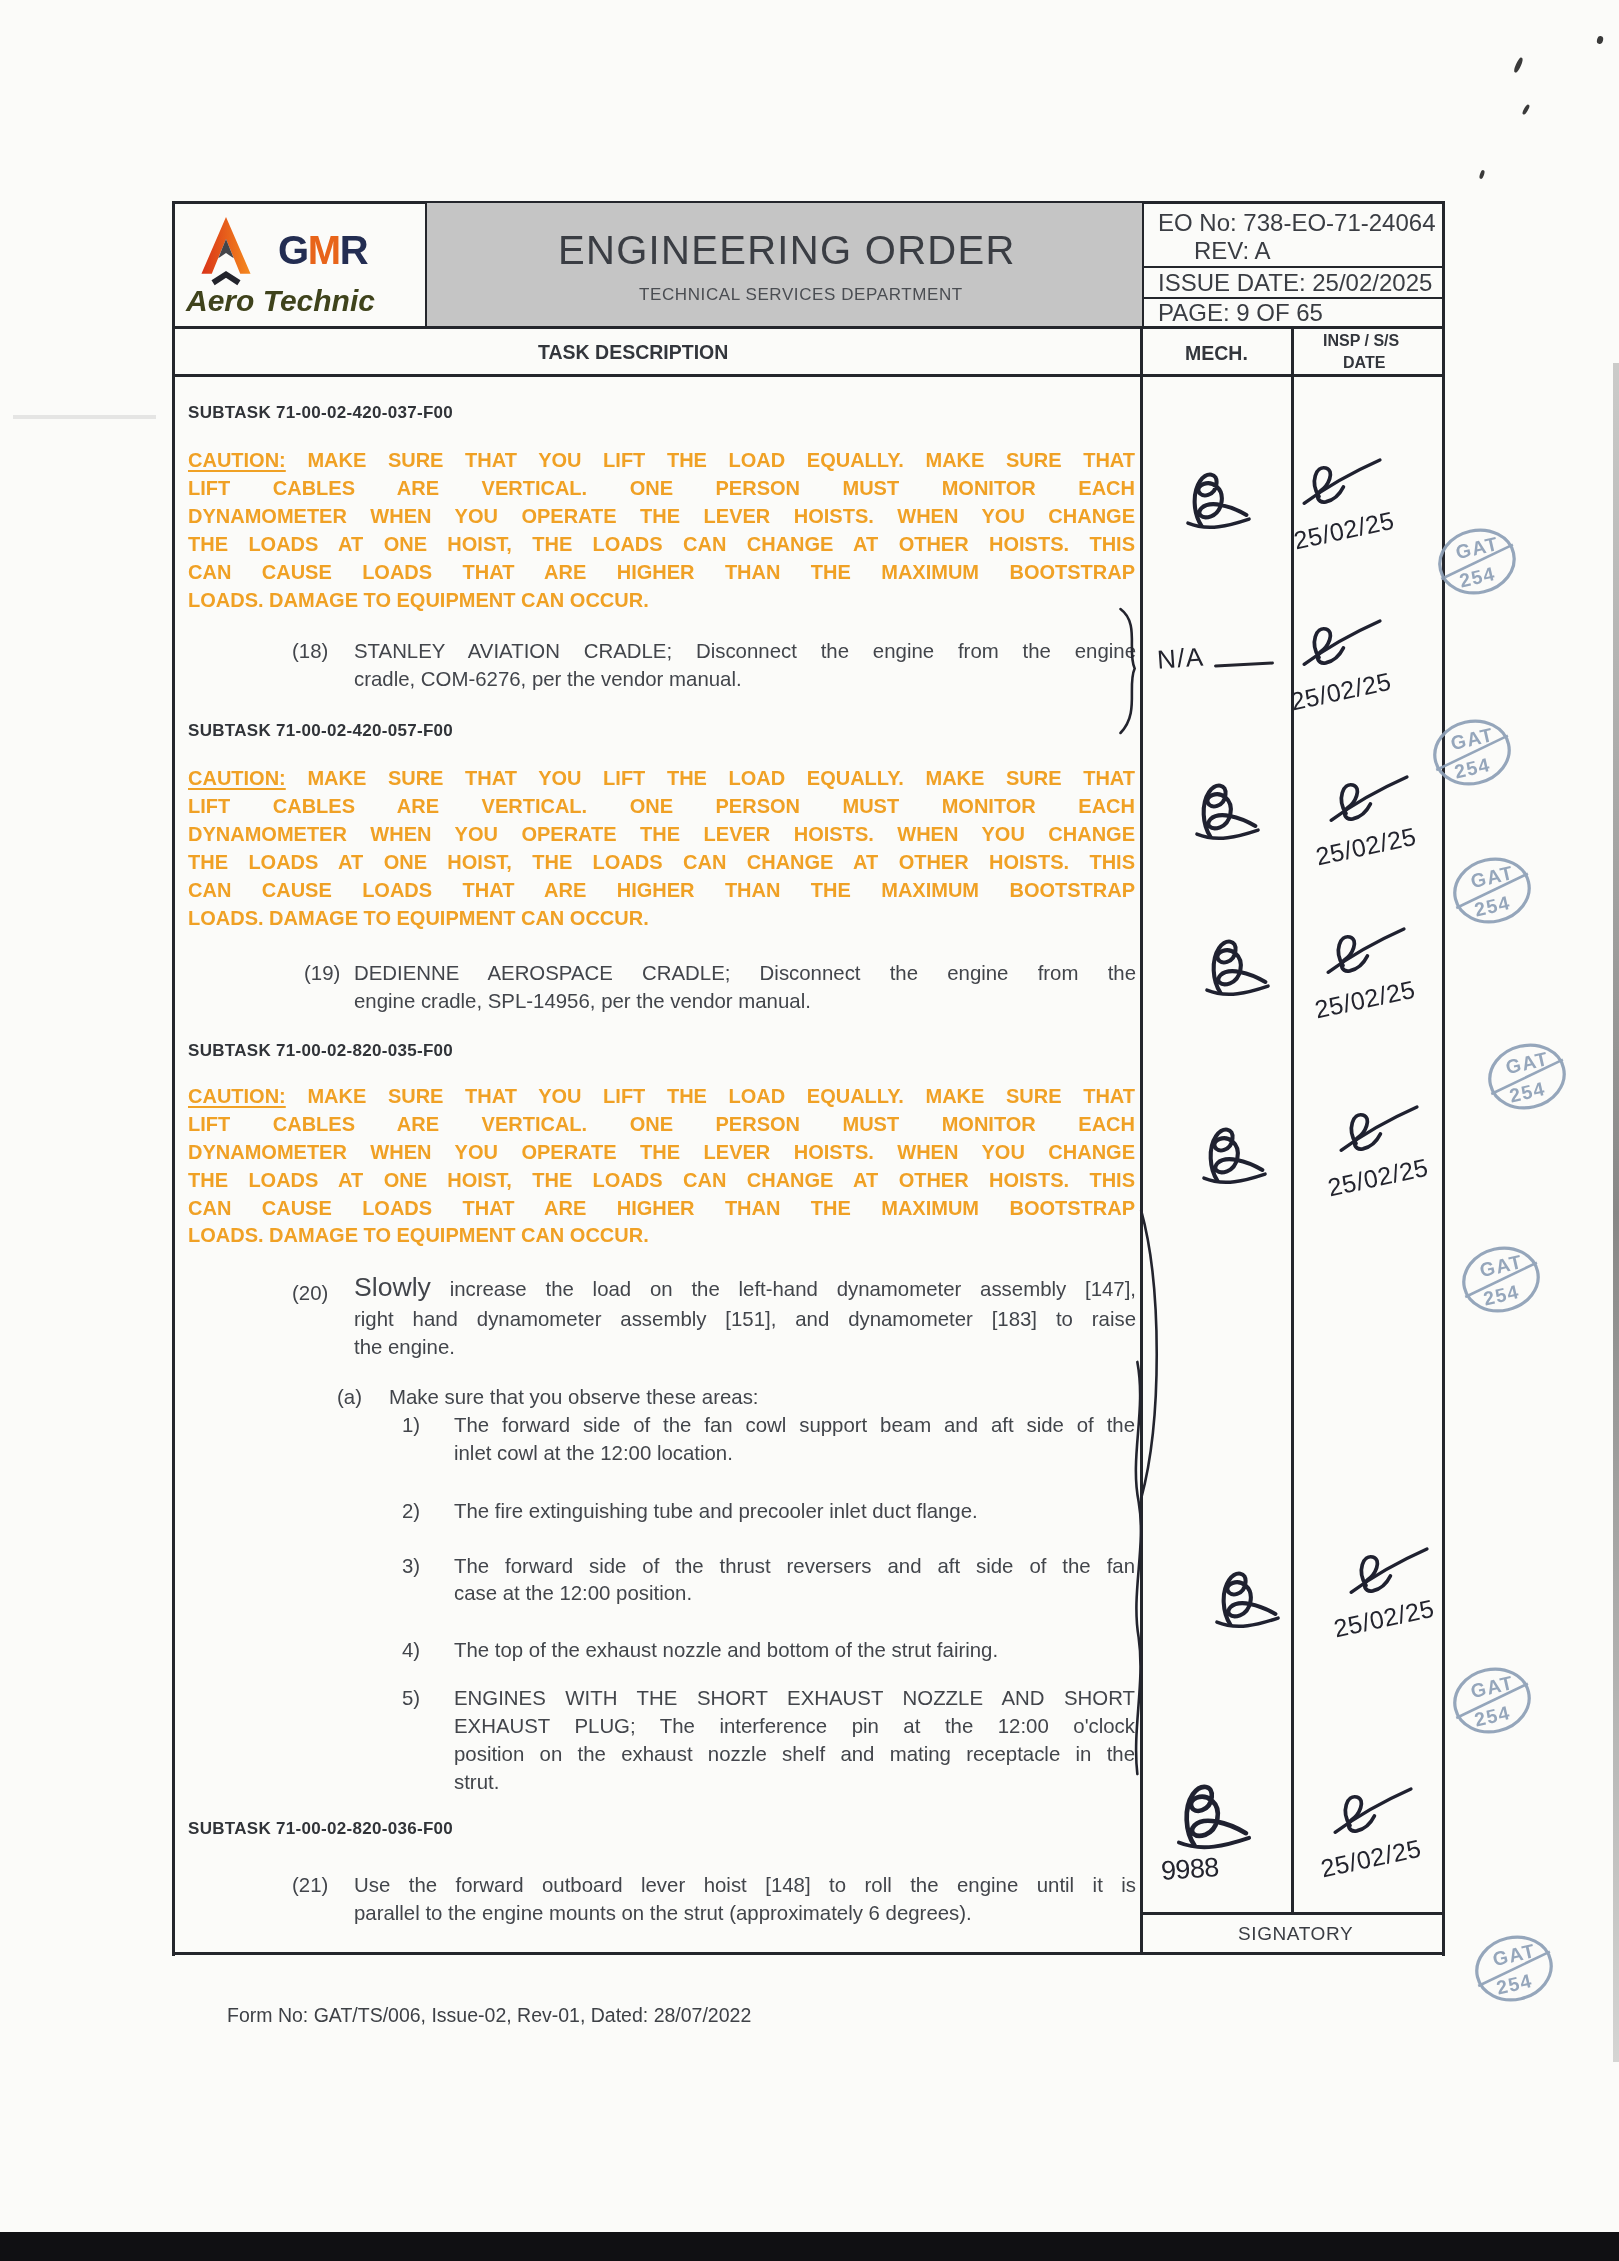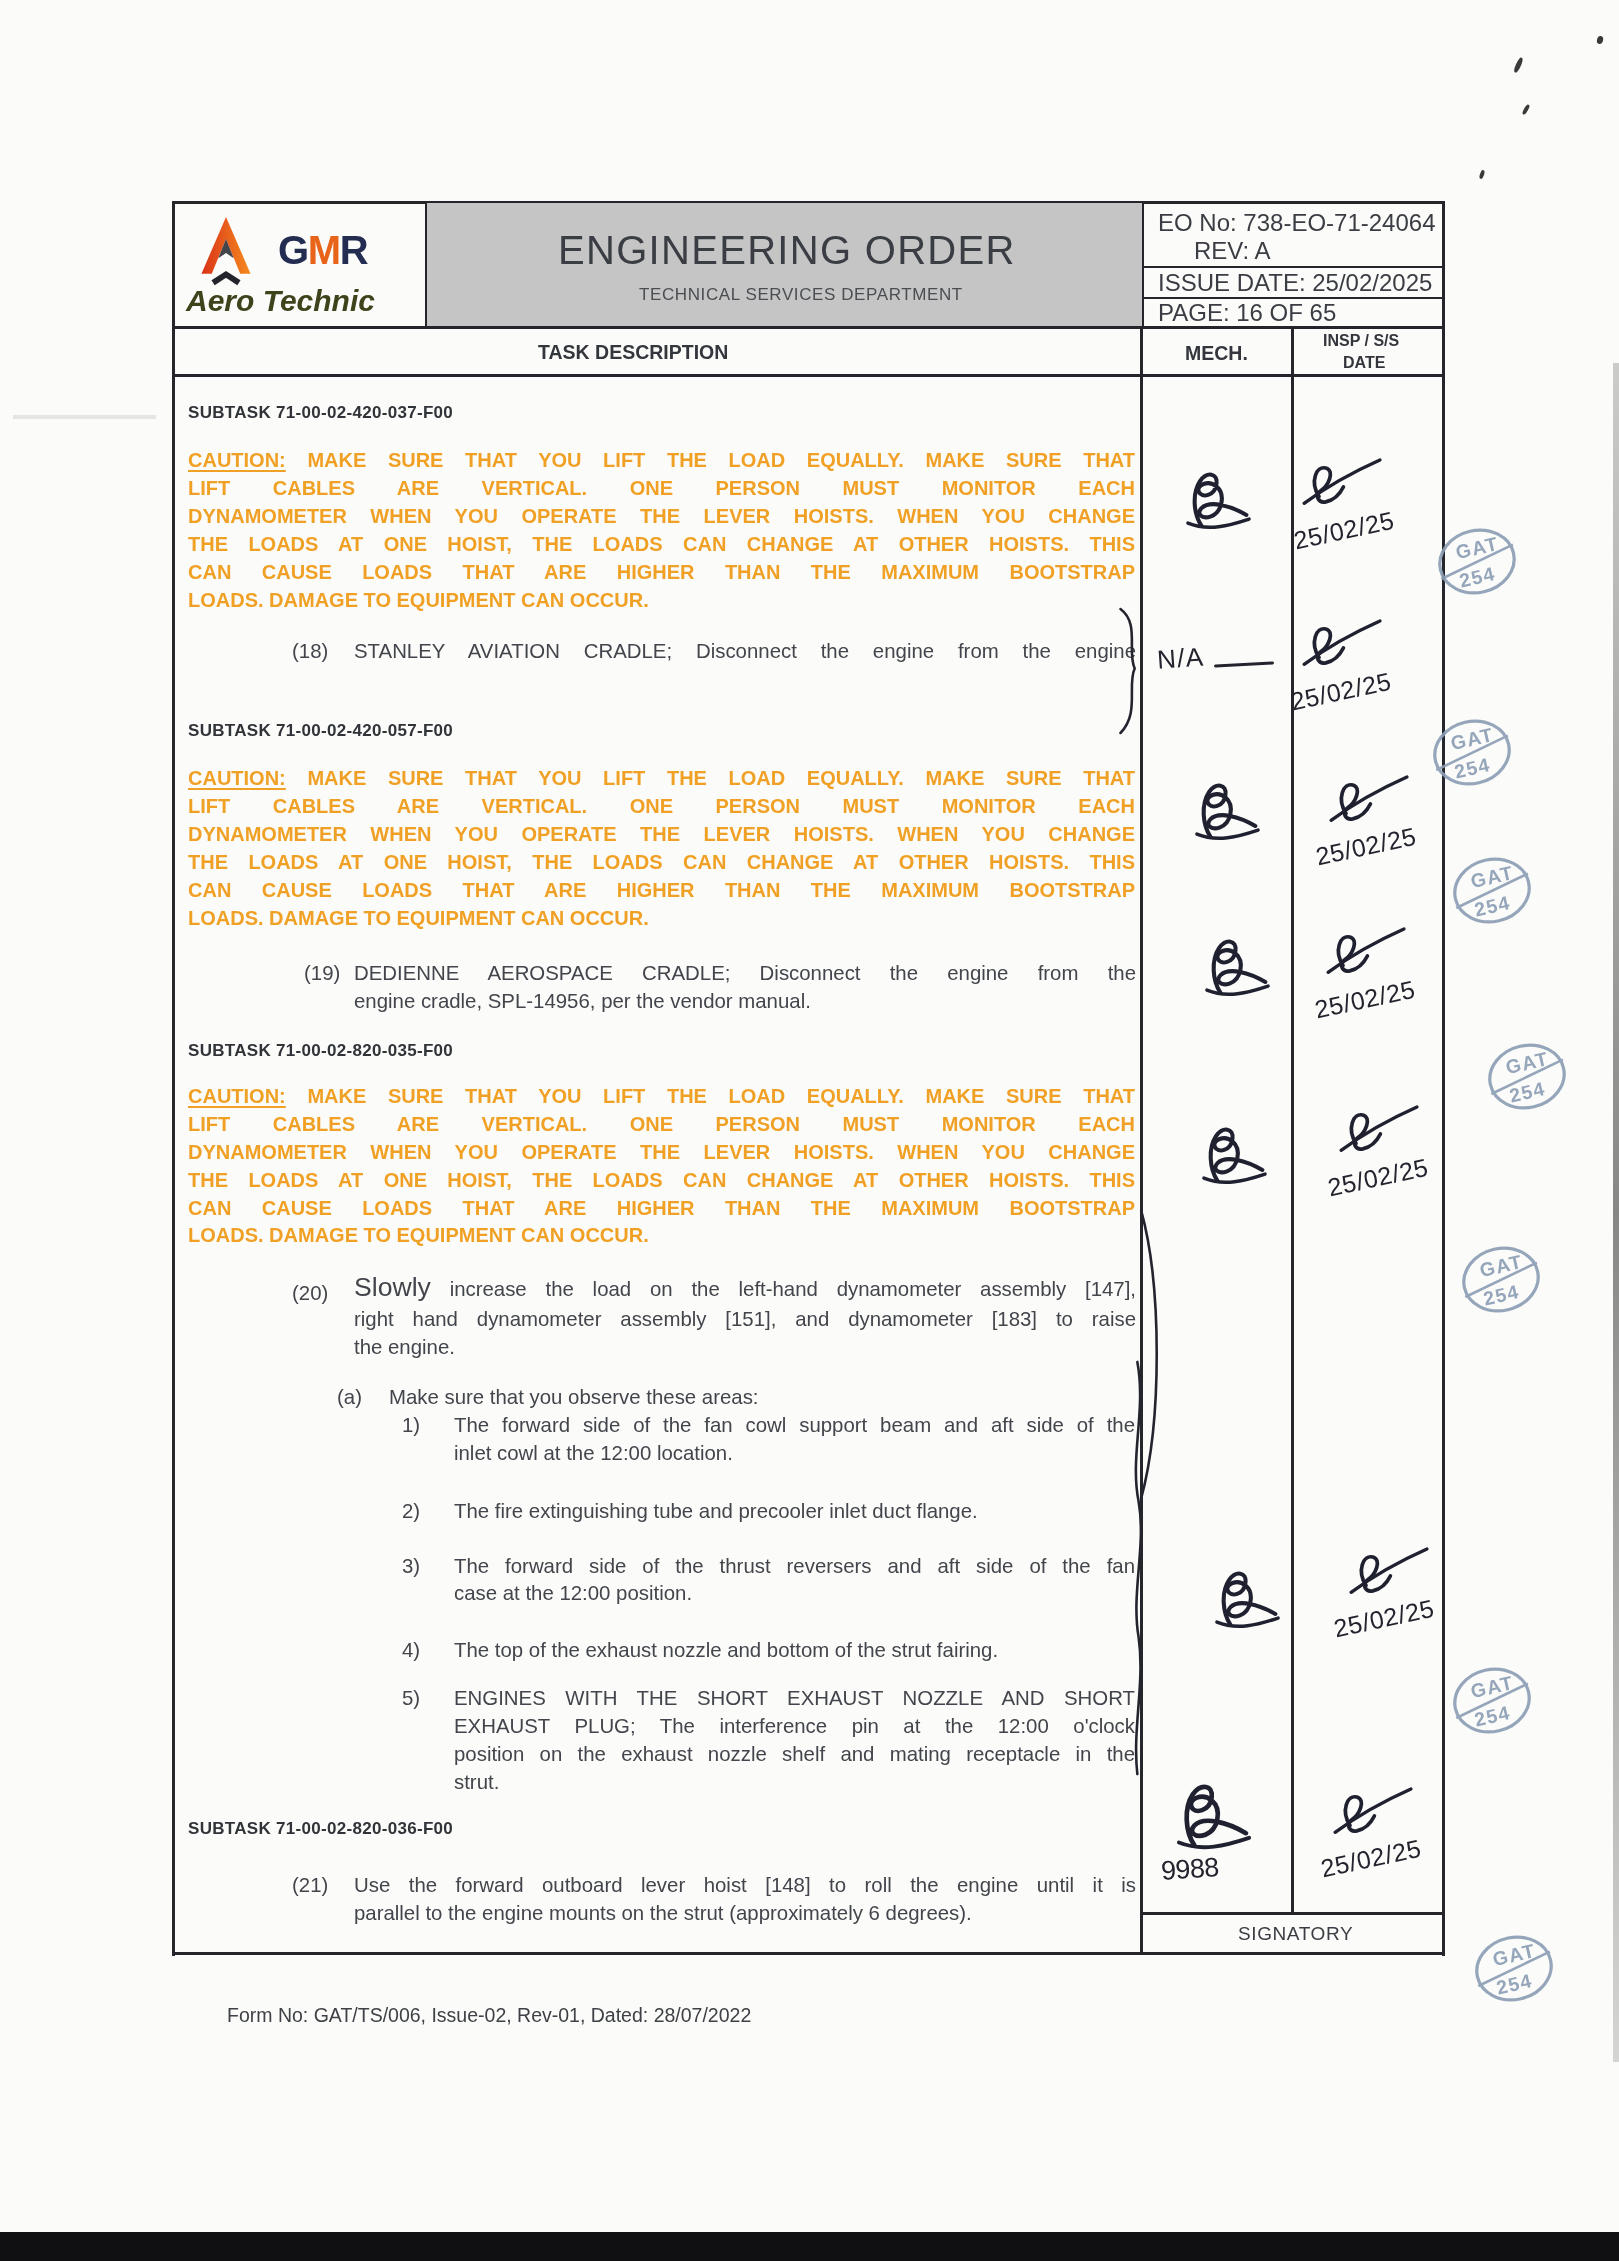--- a/index.html
+++ b/index.html
@@ -71,39 +71,40 @@
   <div class="abs" style="left:278px;top:228px;font-size:40px;font-weight:bold;letter-spacing:-1.3px;white-space:nowrap;">
     <span style="color:#232d52;">G</span><span style="color:#e8641a;">M</span><span style="color:#232d52;">R</span>
   </div>
   <div class="abs" style="left:186px;top:284px;font-size:30px;font-weight:bold;font-style:italic;color:#3f431c;white-space:nowrap;">Aero Technic</div>
 
   <div class="abs title" style="left:558px;top:228px;">ENGINEERING ORDER</div>
   <div class="abs subtitle" style="left:639px;top:285px;">TECHNICAL SERVICES DEPARTMENT</div>
   <div class="abs eotext" style="left:1158px;top:209px;">EO No: 738-EO-71-24064</div>
   <div class="abs eotext" style="left:1158px;top:237px;margin-left:36px;">REV: A</div>
   <div class="abs eotext" style="left:1158px;top:269px;">ISSUE DATE: 25/02/2025</div>
-  <div class="abs eotext" style="left:1158px;top:299px;">PAGE: 16 OF 65</div>
+  <div class="abs eotext" style="left:1158px;top:299px;">PAGE: 9 OF 65</div>
 
   <div class="abs colhead" style="left:538px;top:341px;">TASK DESCRIPTION</div>
   <div class="abs colhead" style="left:1185px;top:342px;">MECH.</div>
   <div class="abs colhead2" style="left:1323px;top:332px;">INSP / S/S</div>
   <div class="abs colhead2" style="left:1343px;top:354px;">DATE</div>
   <div class="abs signatory" style="left:1238px;top:1923px;">SIGNATORY</div>
 
   <div class="abs subtask" style="left:188px;top:403px;">SUBTASK 71-00-02-420-037-F00</div>
 
   <div class="abs cl jl" style="left:188px;top:446px;width:947px;"><span class="lab">CAUTION:</span> <span>MAKE SURE THAT YOU LIFT THE LOAD EQUALLY. MAKE SURE THAT</span></div>
   <div class="abs cl jl" style="left:188px;top:474px;width:947px;">LIFT CABLES ARE VERTICAL. ONE PERSON MUST MONITOR EACH</div>
   <div class="abs cl jl" style="left:188px;top:502px;width:947px;">DYNAMOMETER WHEN YOU OPERATE THE LEVER HOISTS. WHEN YOU CHANGE</div>
   <div class="abs cl jl" style="left:188px;top:530px;width:947px;">THE LOADS AT ONE HOIST, THE LOADS CAN CHANGE AT OTHER HOISTS. THIS</div>
   <div class="abs cl jl" style="left:188px;top:558px;width:947px;">CAN CAUSE LOADS THAT ARE HIGHER THAN THE MAXIMUM BOOTSTRAP</div>
   <div class="abs cl" style="left:188px;top:586px;width:947px;">LOADS. DAMAGE TO EQUIPMENT CAN OCCUR.</div>
 
   <div class="abs bl num" style="left:292px;top:637px;">(18)</div>
   <div class="abs bl jl" style="left:354px;top:637px;width:782px;">STANLEY AVIATION CRADLE; Disconnect the engine from the engine</div>
+  <div class="abs bl" style="left:354px;top:665px;width:782px;">cradle, COM-6276, per the vendor manual.</div>
 
   <div class="abs subtask" style="left:188px;top:721px;">SUBTASK 71-00-02-420-057-F00</div>
 
   <div class="abs cl jl" style="left:188px;top:764px;width:947px;"><span class="lab">CAUTION:</span> <span>MAKE SURE THAT YOU LIFT THE LOAD EQUALLY. MAKE SURE THAT</span></div>
   <div class="abs cl jl" style="left:188px;top:792px;width:947px;">LIFT CABLES ARE VERTICAL. ONE PERSON MUST MONITOR EACH</div>
   <div class="abs cl jl" style="left:188px;top:820px;width:947px;">DYNAMOMETER WHEN YOU OPERATE THE LEVER HOISTS. WHEN YOU CHANGE</div>
   <div class="abs cl jl" style="left:188px;top:848px;width:947px;">THE LOADS AT ONE HOIST, THE LOADS CAN CHANGE AT OTHER HOISTS. THIS</div>
   <div class="abs cl jl" style="left:188px;top:876px;width:947px;">CAN CAUSE LOADS THAT ARE HIGHER THAN THE MAXIMUM BOOTSTRAP</div>
   <div class="abs cl" style="left:188px;top:904px;width:947px;">LOADS. DAMAGE TO EQUIPMENT CAN OCCUR.</div>
 

